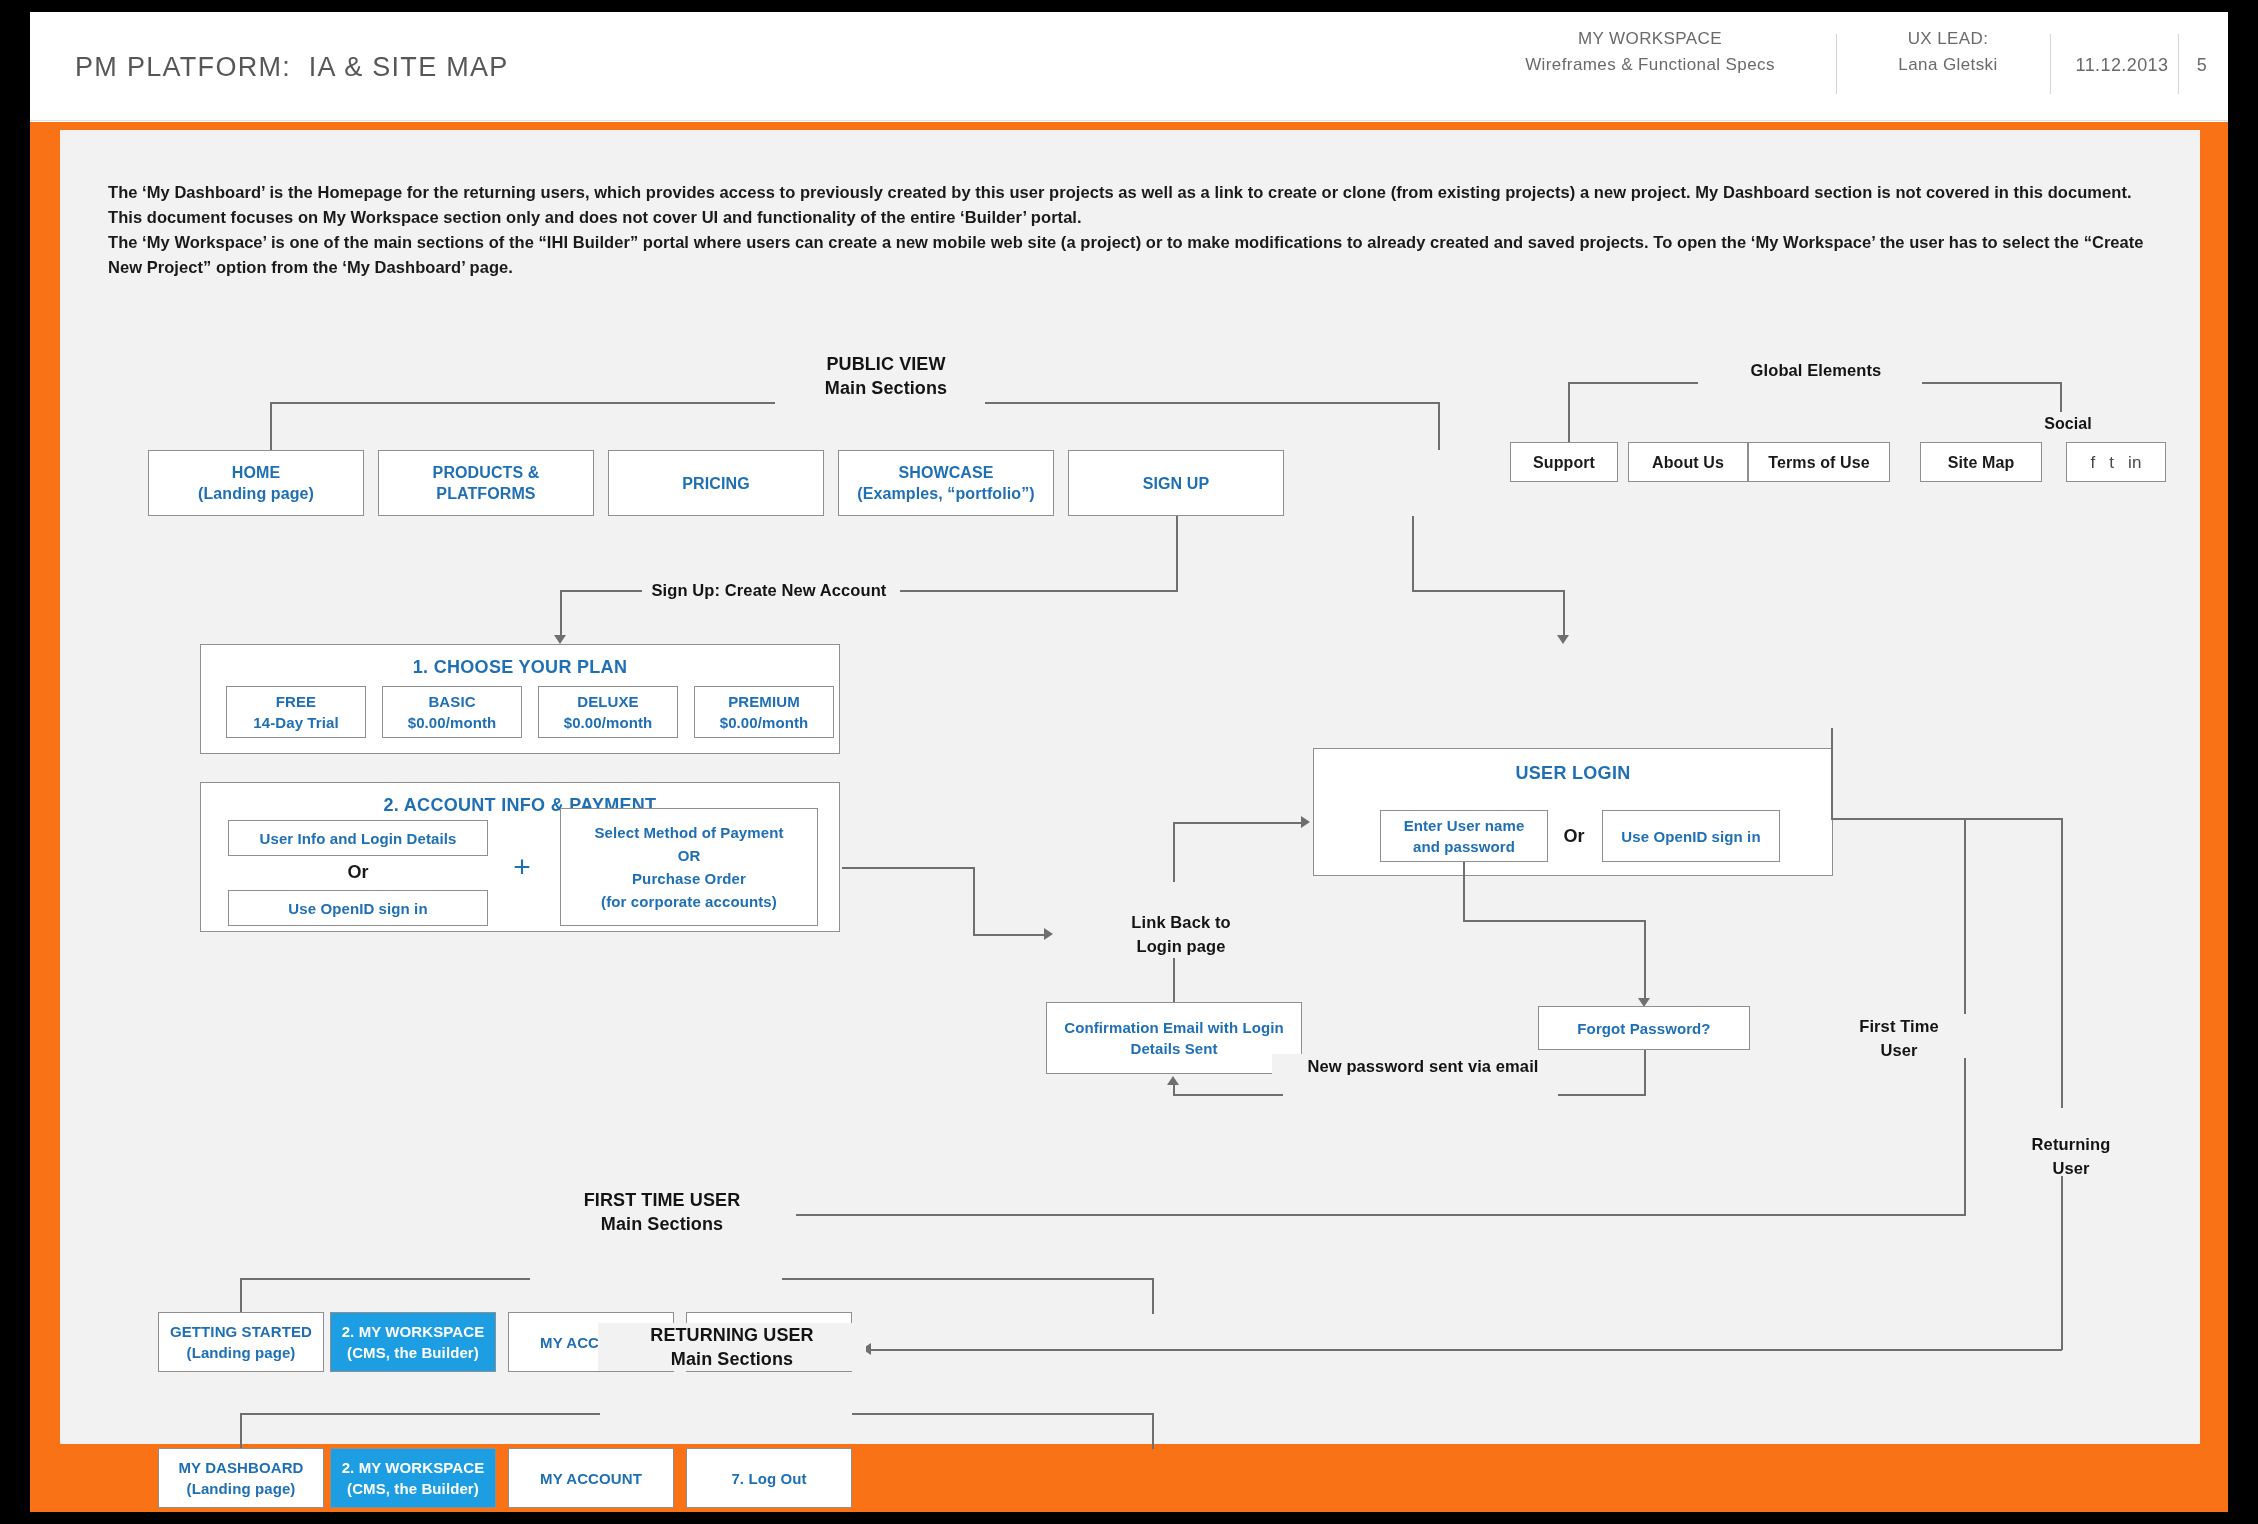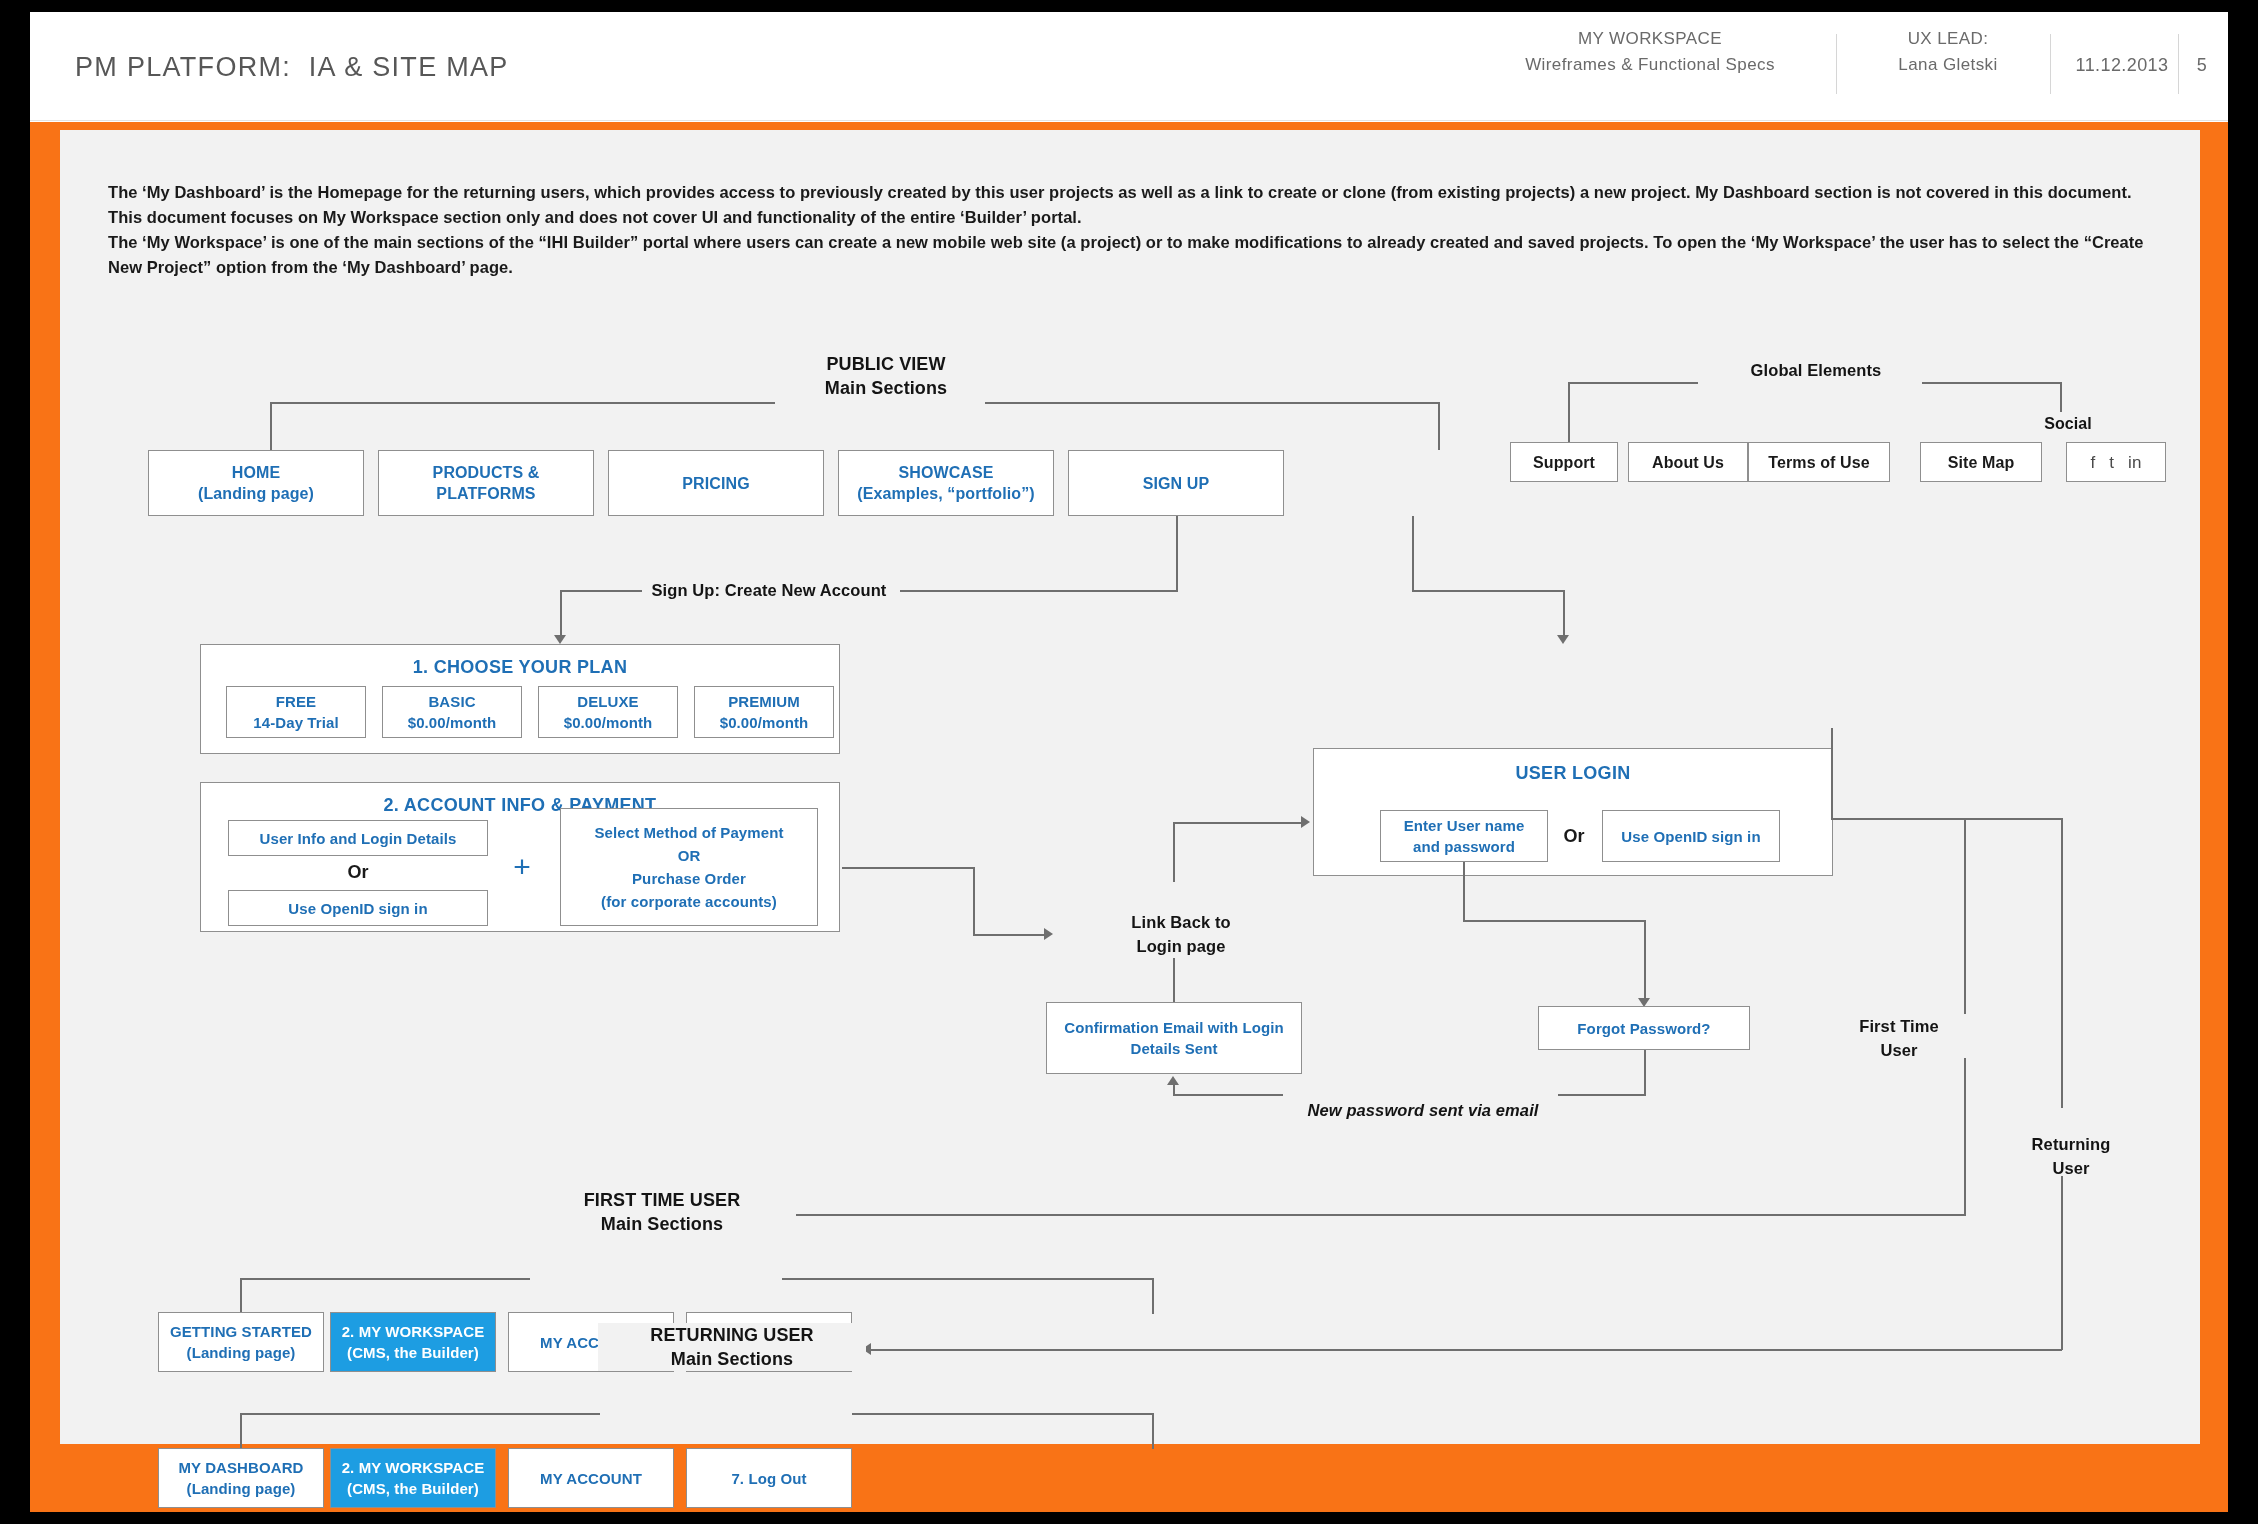--- a/index.html
+++ b/index.html
@@ -284,21 +284,21 @@
       <span>Confirmation Email with  Login</span>
       <span>Details Sent</span>
     </div>
 
     <div class="box" style="left:1478px;top:876px;width:212px;height:44px;font-size:15px;">
       <span>Forgot Password?</span>
     </div>
 
     <div class="ln lv" style="left:1584px;top:920px;height:45px;"></div>
     <div class="ln lh" style="left:1498px;top:964px;width:88px;"></div>
-    <div class="caption" style="left:1212px;top:968px;width:290px;font-style:italic;">New password sent via email</div>
+    <div class="caption" style="left:1212px;top:924px;width:290px;">New password sent via email</div>
     <div class="ln lh" style="left:1113px;top:964px;width:110px;"></div>
     <div class="ln lv" style="left:1113px;top:955px;height:10px;"></div>
     <div class="arw arw-u" style="left:1107px;top:946px;"></div>
 
     <div class="ln lv" style="left:1771px;top:598px;height:92px;"></div>
     <div class="ln lh" style="left:1771px;top:688px;width:135px;"></div>
     <div class="ln lv" style="left:1904px;top:688px;height:225px;"></div>
     <div class="caption" style="left:1758px;top:884px;width:150px;">
       <div>First Time</div>
       <div>User</div>

